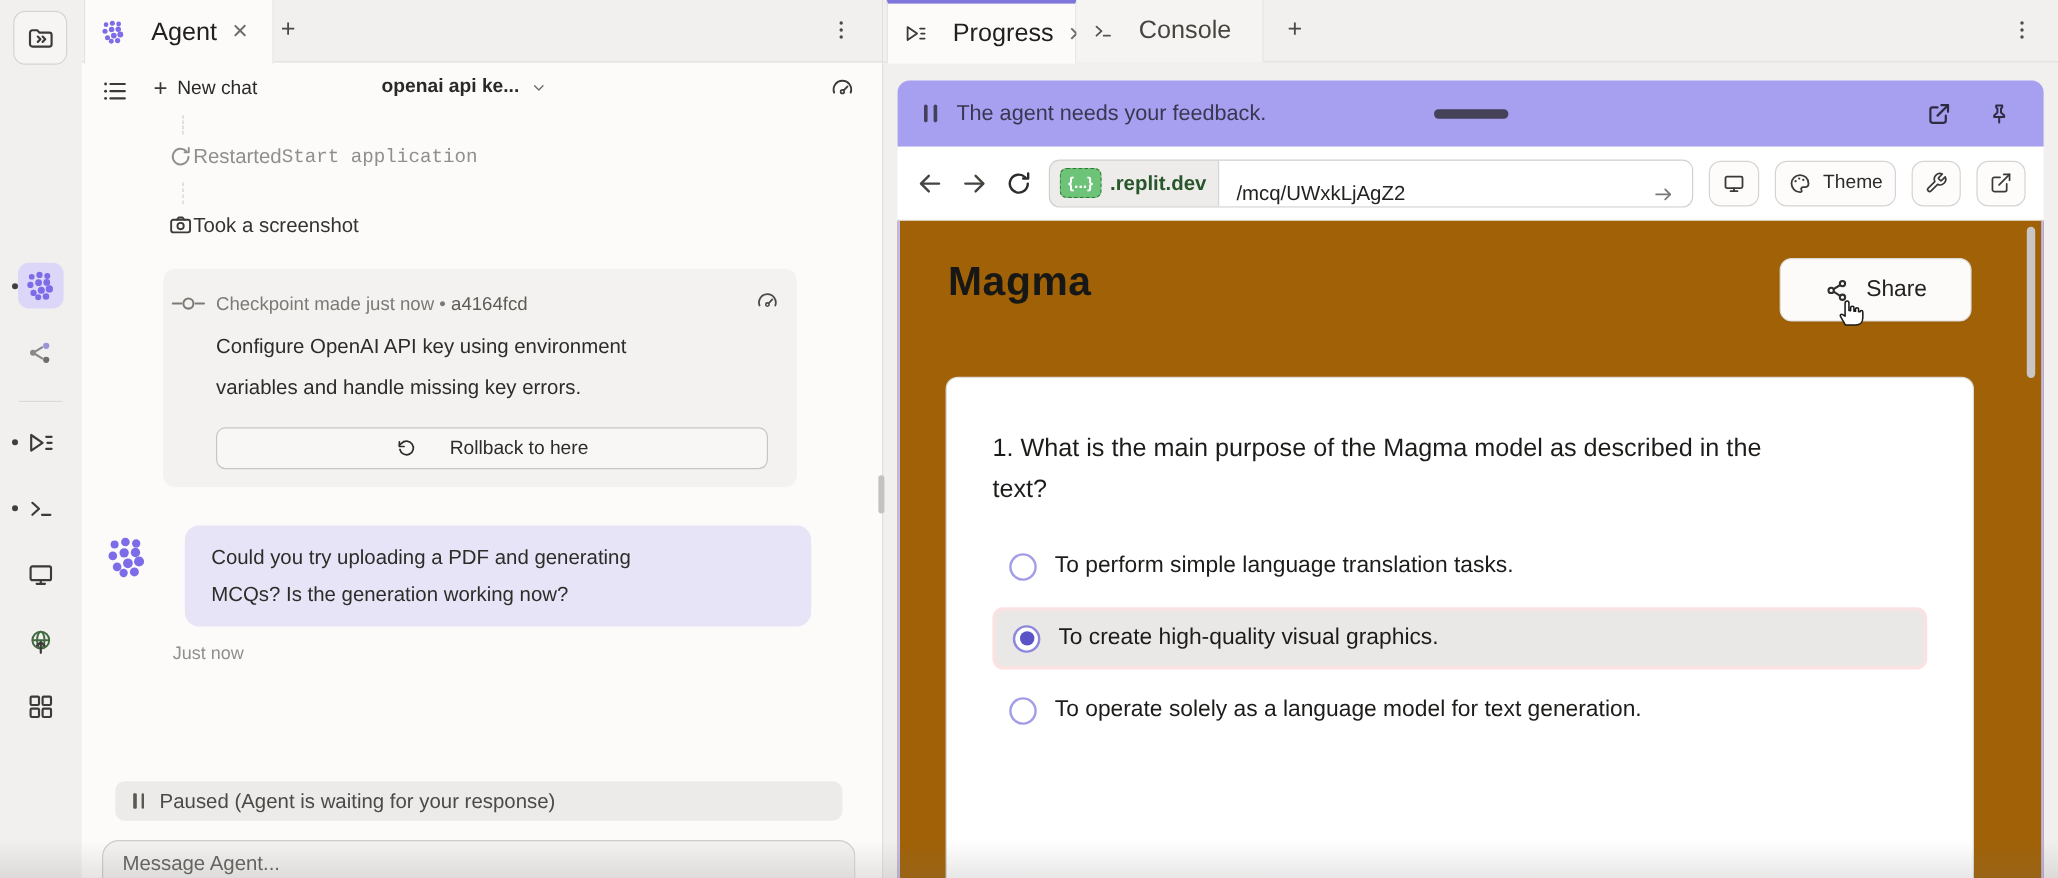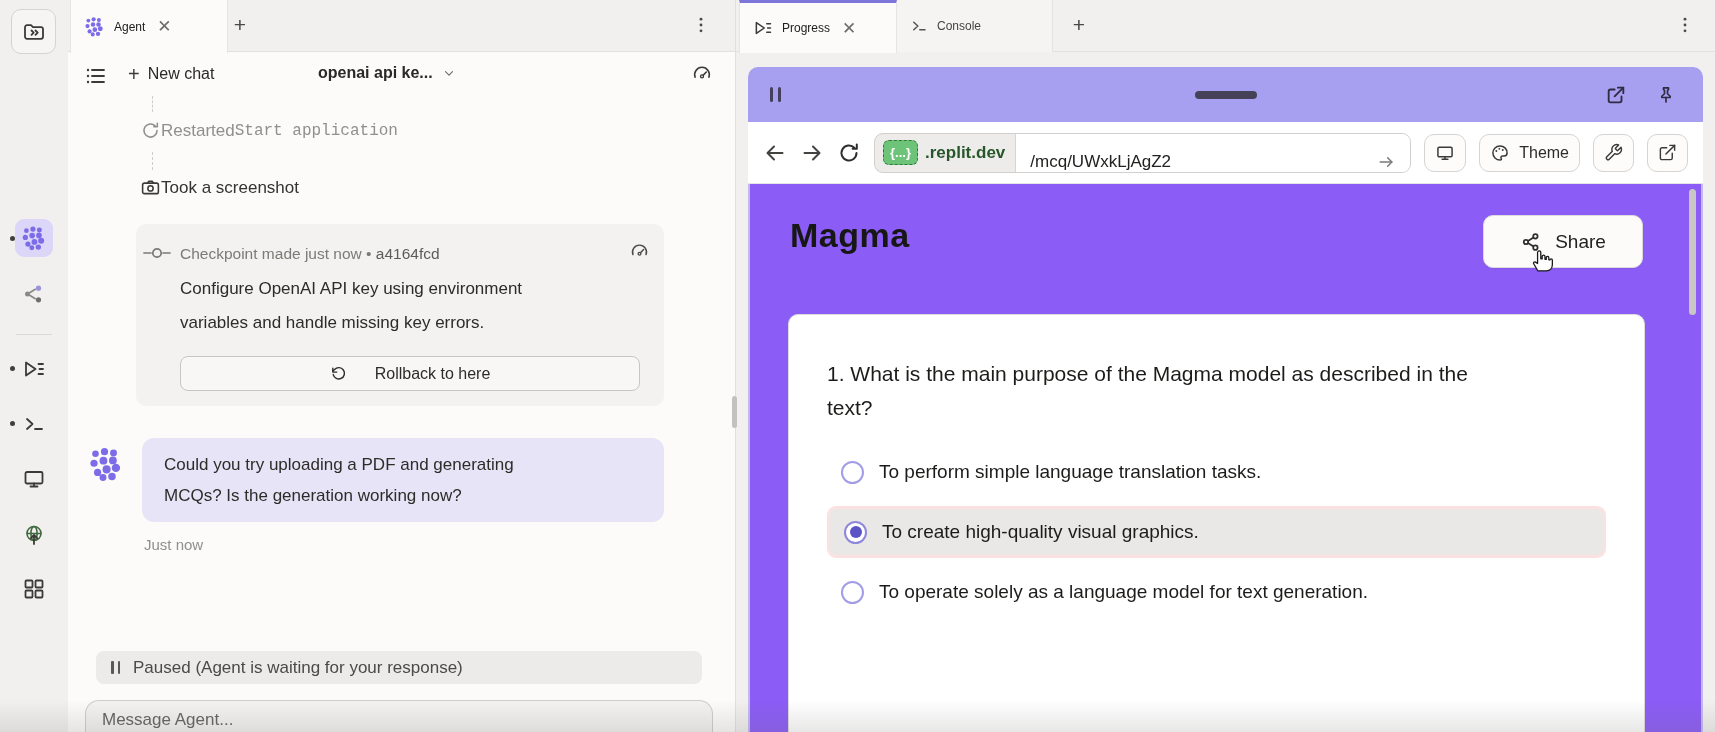--- a/index.html
+++ b/index.html
@@ -19,21 +19,21 @@
     border-radius:10px; background:#f6f5f4; display:flex; align-items:center; justify-content:center; }
   .rail-ic { position:absolute; left:50%; transform:translateX(-50%); width:38px; height:38px;
     border-radius:9px; display:flex; align-items:center; justify-content:center; }
   .rail-ic.active { background:#dcd6f8; }
   .rail-dot { position:absolute; left:10px; width:5px; height:5px; border-radius:50%; background:#403f3d; }
   .rail-divider { position:absolute; left:16px; width:36px; height:1px; background:#dbd9d7; }
 
   
   .tabstrip { position:absolute; top:0; left:0; right:0; height:52px; background:#f1f0ef; border-bottom:1px solid #e3e1df; }
   .tab { position:absolute; top:0; height:52px; display:flex; align-items:center; gap:9px; padding:0 13px; }
-  .tab .tab-label { font-size:12px; color:#21201e; }
+  .tab .tab-label { font-size:21px; color:#21201e;margin-left:12px; }
   .tab-close { font-size:17px; color:#6f6e6b; line-height:1; padding:2px 3px; }
   .newtab { position:absolute; top:14px; font-size:21px; color:#4a4947; line-height:22px; width:24px; text-align:center; }
   .kebab { position:absolute; top:15px; }
 
   
   .left-panel { position:absolute; left:68px; top:0; width:667px; height:732px; background:#fcfbfa; }
   .tab-agent { left:2px; width:158px; background:#fcfbfa; border-left:1px solid #e7e5e3; border-right:1px solid #e7e5e3; height:53px; }
   .lp-newtab { left:160px; }
   .lp-kebab { right:24px; }
   .panel-header { position:absolute; top:52px; left:0; right:0; height:48px; display:flex; align-items:center; }
@@ -58,21 +58,21 @@
   .cp-head { position:absolute; left:44px; top:21px; font-size:15.5px; color:#7b7a75; }
   .cp-head .hash { color:#5d5c57; }
   .cp-gauge { position:absolute; right:14px; top:17px; }
   .cp-desc { position:absolute; left:44px; top:48px; font-size:17px; line-height:34px; color:#2d2c29; max-width:410px; }
   .rollback-btn { position:absolute; left:44px; top:132px; width:460px; height:35px;
     border:1px solid #c8c6c3; border-radius:8px; background:#f8f7f6;
     display:flex; align-items:center; justify-content:center; gap:28px;
     font-size:16px; color:#2d2c29; }
 
   .msg-avatar { position:absolute; left:20px; top:446px; }
-  .msg-bubble { position:absolute; left:74px; top:438px; width:522px;
+  .msg-bubble { position:absolute; left:86px; top:438px; width:522px;
     background:#e7e4f7; border-radius:12px; padding:11px 22px;
     font-size:17px; line-height:31px; color:#2d2c29; }
   .msg-bubble .inner { max-width:400px; }
   .msg-time { position:absolute; left:76px; top:536px; font-size:15px; color:#908f8b; }
 
   .paused-bar { position:absolute; left:28px; top:651px; width:606px; height:33px;
     background:#ecebe9; border-radius:8px; display:flex; align-items:center; gap:13px;
     padding:0 15px; font-size:17px; color:#4b4a47; }
   .pbars { display:flex; gap:4px; }
   .pbars i { width:2.5px; height:13px; background:#5a5955; border-radius:1px; }
@@ -118,21 +118,21 @@
     border-radius:6px; color:#fff; font-weight:bold; font-size:13px;
     display:flex; align-items:center; justify-content:center; }
   .url-host { font-size:17px; font-weight:bold; color:#27562a; }
   .url-path { flex:1; height:100%; background:#fff; border-left:1px solid #d8d6d4;
     display:flex; align-items:flex-end; padding:0 14px; font-size:17px; color:#232220; }
   .url-go { margin-left:auto; }
   .tbtn { height:38px; min-width:38px; border:1px solid #d6d4d2; border-radius:10px; background:#fdfcfb;
     display:flex; align-items:center; justify-content:center; gap:9px; padding:0 10px; flex:none; }
   .tbtn .tbtn-label { font-size:16px; color:#2d2c2a; }
 
-  .webview { position:absolute; top:117px; left:0; right:0; bottom:0; background:#8b5cf6;
+  .webview { position:absolute; top:117px; left:0; right:0; bottom:0; background:#a16207;
     border-left:2px solid #c0baf0; border-right:2px solid #c0baf0; overflow:hidden; }
   .wv-title { position:absolute; left:40px; top:32px; font-size:34px; font-weight:bold;
     color:#171715; letter-spacing:.5px; }
   .share-btn { position:absolute; left:733px; top:31px; width:160px; height:53px;
     border:1px solid #dedcda; border-radius:10px; background:#fcfbfa;
     box-shadow:0 1px 2px rgba(0,0,0,.05);
     display:flex; align-items:center; justify-content:center; gap:13px;
     font-size:19px; color:#232220; }
   .hand-cursor { position:absolute; left:776px; top:60px; z-index:10; }
 
@@ -455,20 +455,21 @@
         </svg>
     </div>
   </div>
 
   <div class="pane">
     <div class="banner">
       <span class="bbars">
           <i></i>
           <i></i>
         </span>
+      <span class="banner-text">The agent needs your feedback.</span>
       <span class="banner-handle"></span>
       <span class="banner-ic banner-open">
         <svg width="22" height="22" viewBox="0 0 24 24">
             <g fill="none" stroke="#2e2b42" stroke-width="2" stroke-linecap="round" stroke-linejoin="round">
               <path d="M18 13.5V18a2 2 0 0 1-2 2H6a2 2 0 0 1-2-2V8a2 2 0 0 1 2-2h4.5"></path>
               <path d="M14 4h6v6"></path>
               <path d="M10.5 13.5L20 4"></path>
             </g>
           </svg>
       </span>

